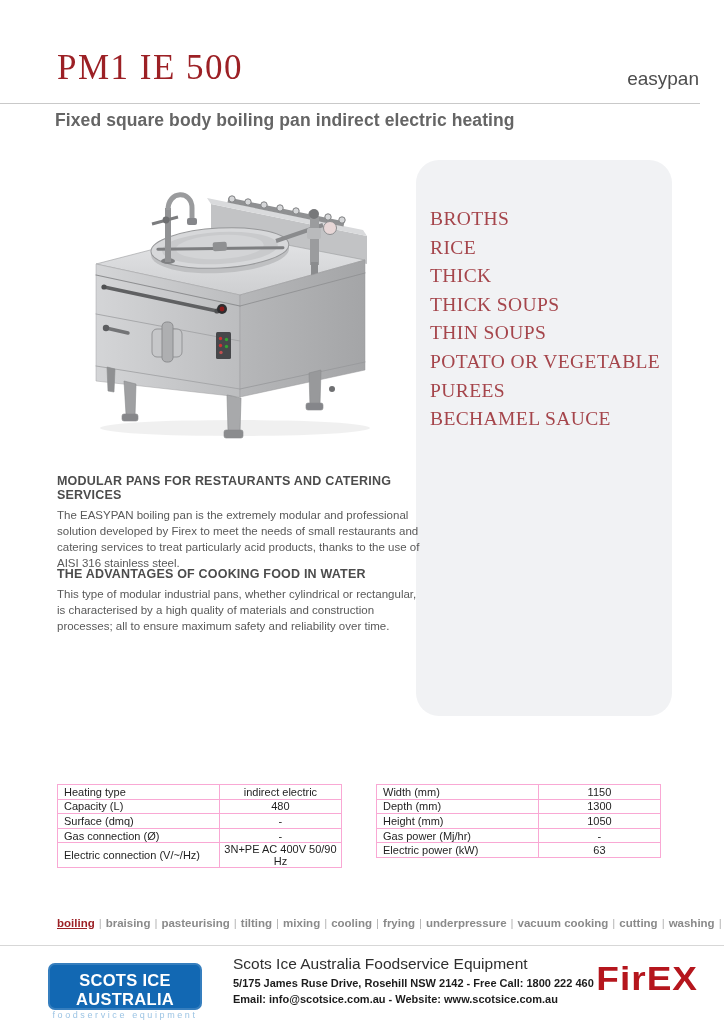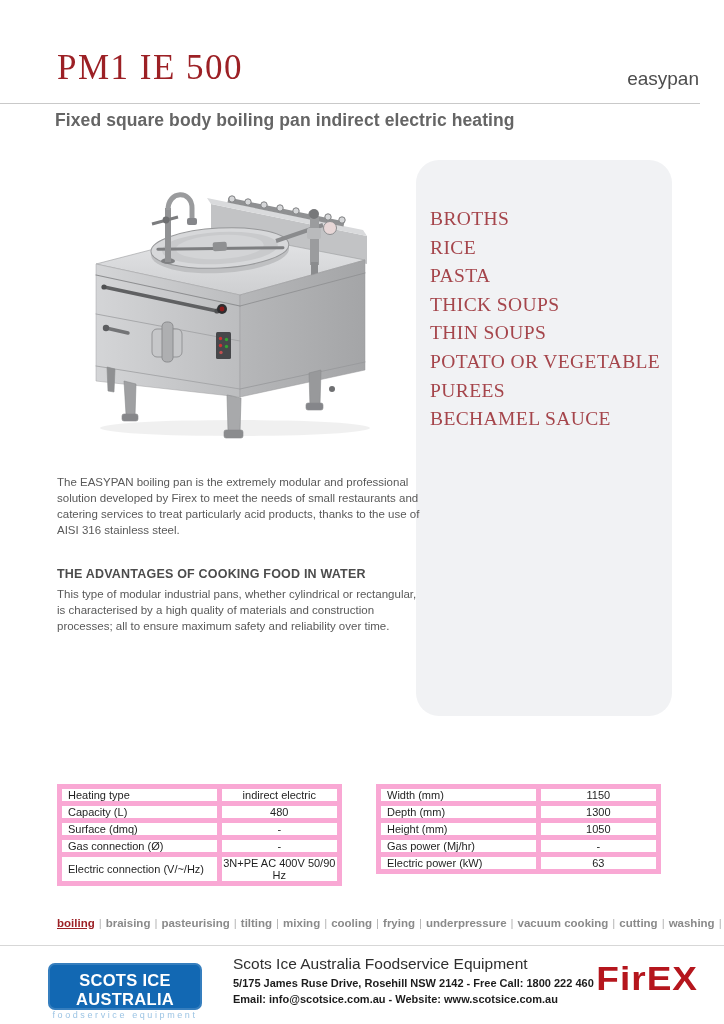--- a/index.html
+++ b/index.html
@@ -54,21 +54,21 @@
   .text-section.second{top:567px;}
   .text-section h3{
     margin:0 0 5px 0;font-size:12.5px;font-weight:700;color:#4c4c4c;letter-spacing:0.2px;
   }
   .text-section p{margin:0;font-size:11.5px;line-height:16px;color:#595959;}
 
   
   .spec-table{position:absolute;top:784px;border-collapse:collapse;font-size:11px;color:#1f1f1f;}
   .spec-table.left{left:57px;width:285px;}
   .spec-table.right{left:376px;width:285px;}
-  .spec-table td{border:5px solid #f9a8d4;height:14.6px;padding:0;}
+  .spec-table td{border:1px solid #f9a8d4;height:14.6px;padding:0;}
   .spec-table td.lbl{padding-left:6px;width:57%;}
   .spec-table td.val{text-align:center;}
 
   
   .tags{position:absolute;left:57px;top:917px;font-size:11.5px;font-weight:700;color:#8a8a8a;white-space:nowrap;}
   .tags .tag{margin:0 4px 0 4px;}
   .tags .tag:first-child{margin-left:0;}
   .tags .tag.active{color:var(--accent-red);text-decoration:underline;}
   .tags .sep{color:#b3b3b3;font-weight:400;}
 
@@ -216,30 +216,31 @@
       <polygon points="229,211 241,208 240,243 230,245" fill="#98999b"></polygon>
       <rect x="226" y="241" width="17" height="7" rx="2" fill="#85868a"></rect>
     </g>
     <circle cx="252" cy="227" r="3" fill="#6f7072"></circle>
   </svg>
 
   <aside class="apps-panel">
     <ul class="apps-list" id="apps-list">
         <li>BROTHS</li>
         <li>RICE</li>
-        <li>PASTA</li>
+        <li>THICK</li>
         <li>THICK SOUPS</li>
         <li>THIN SOUPS</li>
         <li>POTATO OR VEGETABLE</li>
         <li>PUREES</li>
         <li>BECHAMEL SAUCE</li>
       </ul>
   </aside>
 
   <section class="text-section first">
+    <h3>MODULAR PANS FOR RESTAURANTS AND CATERING SERVICES</h3>
     <p>The EASYPAN  boiling pan is the extremely modular and professional solution developed by Firex to meet the needs of small restaurants and catering services to treat particularly acid products, thanks to the use of AISI 316 stainless steel.</p>
   </section>
 
   <section class="text-section second">
     <h3>THE ADVANTAGES OF COOKING FOOD IN WATER</h3>
     <p>This type of modular industrial pans, whether cylindrical or rectangular, is characterised by a high quality of materials and construction processes; all to ensure maximum safety and reliability over time.</p>
   </section>
 
   <table class="spec-table left">
     <tbody id="spec-left-body">

